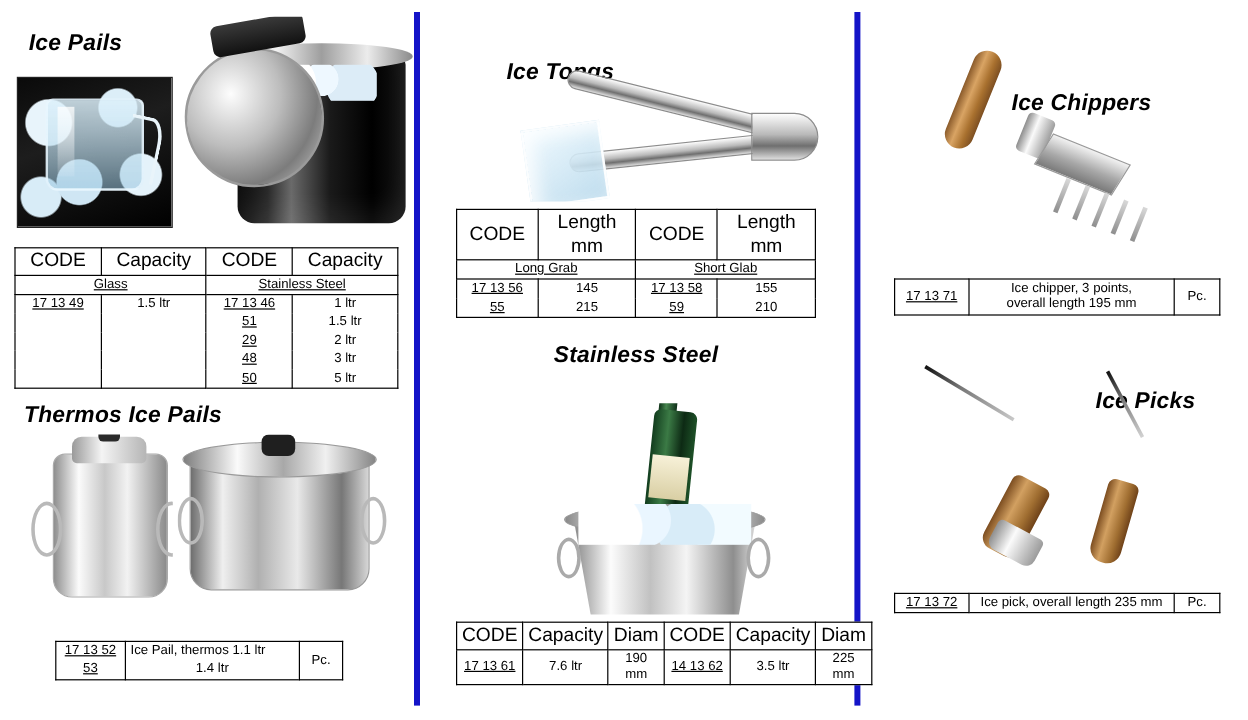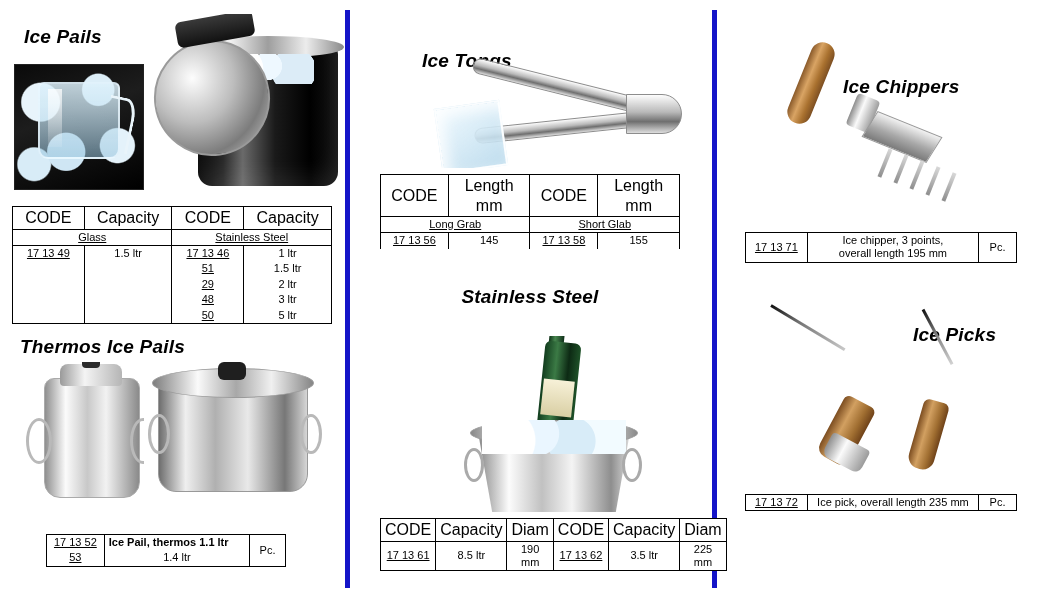--- a/index.html
+++ b/index.html
@@ -349,21 +349,21 @@
       <div class="wide-lid"></div>
       <div class="wide-knob"></div>
       <div class="handle-ring" style="left:0px; top:52px; width:22px; height:40px;"></div>
       <div class="handle-ring" style="left:152px; top:52px; width:22px; height:40px;"></div>
     </div>
 
     <table class="spec" style="position:absolute; left:46px; top:534px; width:240px;">
       <tbody>
           <tr>
         <td class="b noborder-bottom" style="width:58px;">17 13 52</td>
-        <td class="noborder-bottom left" style="width:146px;font-weight:bold;">Ice Pail, thermos 1.1 ltr</td>
+        <td class="noborder-bottom left" style="width:146px;">Ice Pail, thermos 1.1 ltr</td>
         <td rowspan="2" style="width:36px;">Pc.</td>
       </tr>
       <tr>
         <td class="b noborder-top">53</td>
         <td class="noborder-top right">1.4 ltr</td>
       </tr>
     </tbody>
       </table>
   </div>
 
@@ -390,20 +390,26 @@
       </tr>
       <tr>
         <td colspan="2" class="b">Long Grab</td>
         <td colspan="2" class="b">Short Glab</td>
       </tr>
       <tr>
         <td class="b noborder-bottom">17 13 56</td>
         <td class="noborder-bottom">145</td>
         <td class="b noborder-bottom">17 13 58</td>
         <td class="noborder-bottom">155</td>
+      </tr>
+      <tr>
+        <td class="b noborder-top">55</td>
+        <td class="noborder-top">215</td>
+        <td class="b noborder-top">59</td>
+        <td class="noborder-top">210</td>
       </tr>
     </tbody>
       </table>
 
     <h2 class="section-title center" style="position:absolute; left:30px; top:286px; width:300px;">Stainless Steel</h2>
 
     <div class="photo" style="left:40px; top:336px; width:300px; height:176px;">
 
       <div class="bottle-neck"></div>
       <div class="bottle"></div>
@@ -420,23 +426,23 @@
           <tr>
         <th style="width:58px;">CODE</th>
         <th style="width:56px;">Capacity</th>
         <th style="width:50px;">Diam</th>
         <th style="width:58px;">CODE</th>
         <th style="width:56px;">Capacity</th>
         <th style="width:50px;">Diam</th>
       </tr>
       <tr>
         <td class="b">17 13 61</td>
-        <td>8.5 ltr</td>
+        <td>7.6 ltr</td>
         <td>190 mm</td>
-        <td class="b">17 13 62</td>
+        <td class="b">14 13 62</td>
         <td>3.5 ltr</td>
         <td>225 mm</td>
       </tr>
     </tbody>
       </table>
   </div>
 
   <div class="col" id="col-right">
 
     <h2 class="section-title" style="position:absolute; left:116px; top:76px;margin-left:10px;">Ice Chippers</h2>

